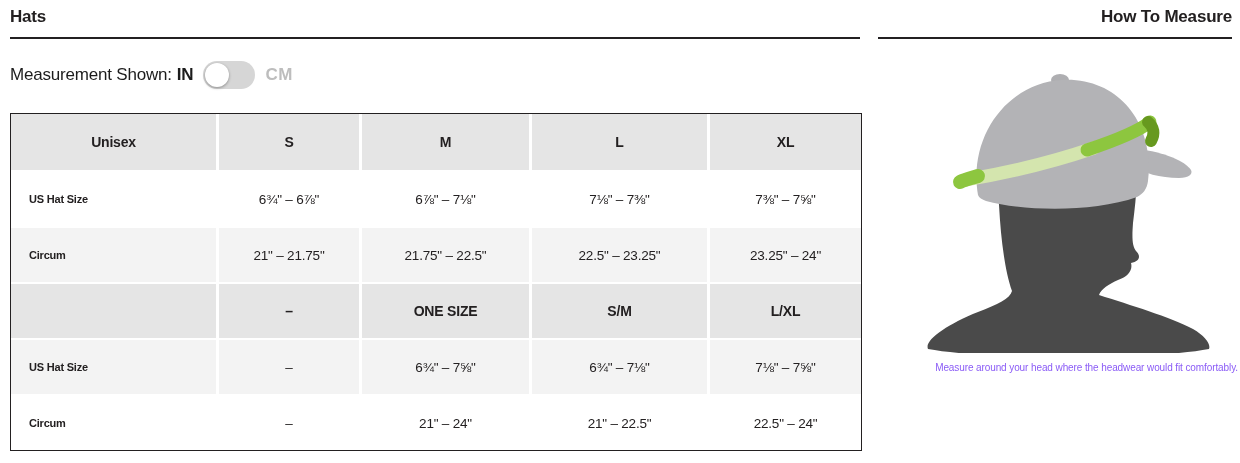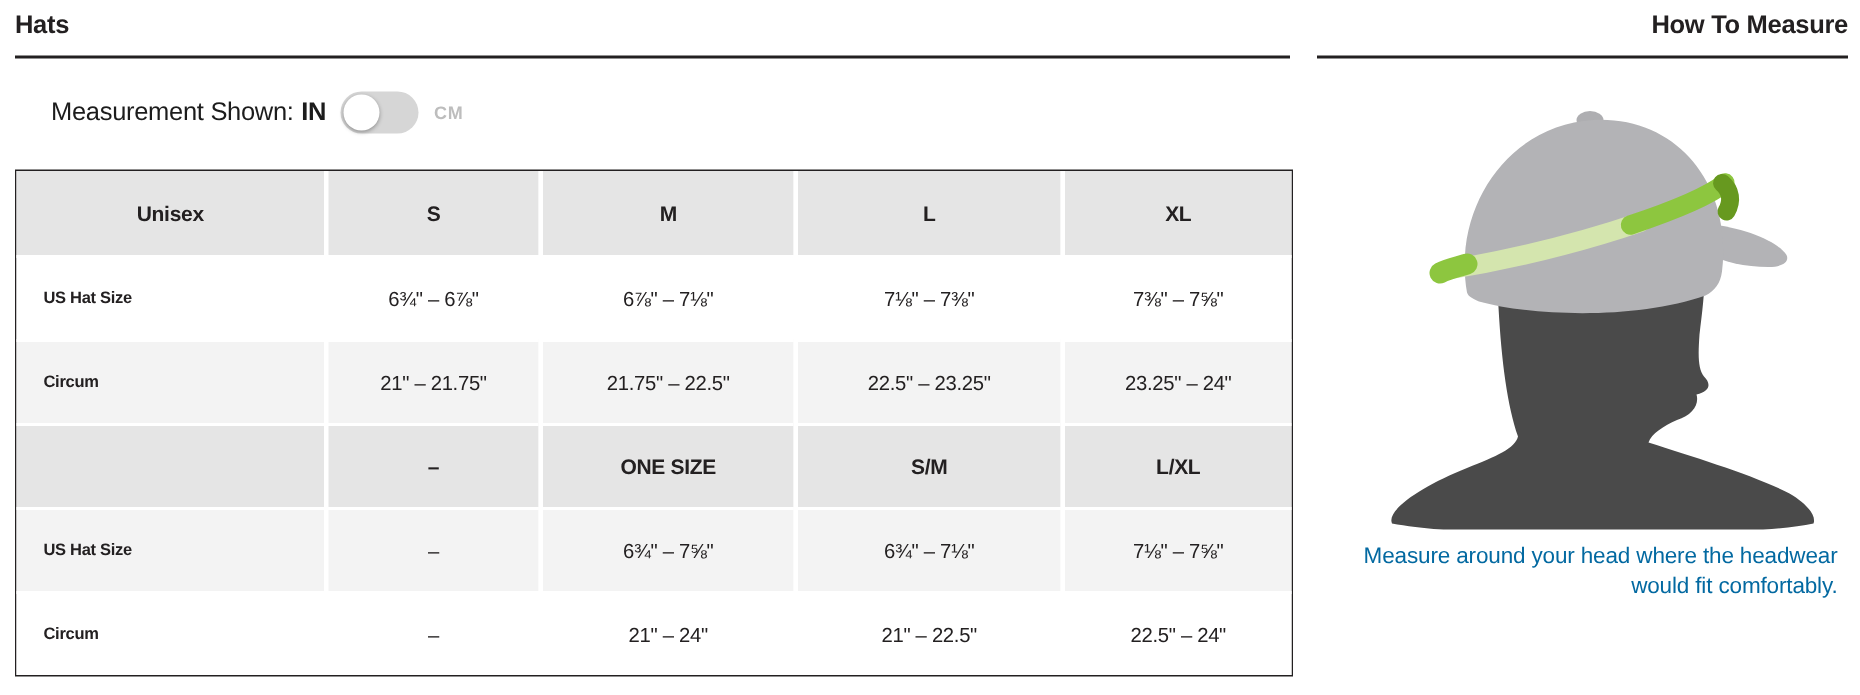--- a/index.html
+++ b/index.html
@@ -8,31 +8,31 @@
     width:1240px; height:463px; position:relative; overflow:hidden;
     font-family:"Liberation Sans","DejaVu Sans",sans-serif; color:#232021;
   }
   
   .left-col { position:absolute; left:10px; top:0; width:850px; }
   .section-title {
     font-size:17px; font-weight:bold; letter-spacing:-0.2px;
     padding:7px 0 10px 0; border-bottom:2px solid #232021;
   }
   .measure-row { margin-top:22px; display:flex; align-items:center; }
-  .measure-label { font-size:17px; color:#1c1c1c; letter-spacing:-0.2px;margin-left:24px; }
+  .measure-label { font-size:17px; color:#1c1c1c; letter-spacing:-0.2px; }
   .measure-label b { margin-left:5px; }
   .toggle {
     width:52px; height:28px; border-radius:14px; background:#d6d6d6;
     margin:0 10px 0 10px; position:relative; cursor:pointer; flex:0 0 auto;
   }
   .toggle .knob {
     position:absolute; left:2px; top:2px; width:24px; height:24px;
     border-radius:50%; background:#fff; box-shadow:0 1px 3px rgba(0,0,0,.35);
   }
-  .unit-cm { font-size:12px; font-weight:bold; color:#bdbdbd; letter-spacing:.5px; }
+  .unit-cm { font-size:17px; font-weight:bold; color:#bdbdbd; letter-spacing:.5px; }
   
   .size-table {
     margin-top:24px; width:850px; border:1px solid #232021;
     border-collapse:separate; border-spacing:0; table-layout:fixed;
   }
   .size-table td {
     height:56px; vertical-align:middle; text-align:center;
     font-size:13.5px; letter-spacing:-0.2px; color:#232021; background:#fff;
   }
   .size-table col.c0 { width:205px; }
@@ -44,22 +44,22 @@
   .size-table tr + tr td { border-top:2px solid #fff; }
   .size-table tr.hdr td { background:#e5e5e5; font-weight:bold; font-size:14px; }
   .size-table tr.shade td { background:#f3f3f3; }
   .size-table td.lbl {
     text-align:left; padding-left:18px; font-weight:bold; font-size:11px;
   }
   
   .right-col { position:absolute; left:878px; top:0; width:354px;text-align:right; }
   .illustration { margin:14px 0 8px 24px; display:block; }
   .caption {
-    margin-left:7px; width:340px; font-size:15px; line-height:1.35;
-    color:#0369a1; letter-spacing:-0.1px;
+    margin-left:20px; width:340px; font-size:10px; line-height:1.35;
+    color:#8b5cf6; letter-spacing:-0.1px;
   }
 </style>
 </head>
 <body>
 
 <div class="left-col">
   <div class="section-title">Hats</div>
 
   <div class="measure-row">
     <span class="measure-label"><span>Measurement Shown:</span><b>IN</b></span>

